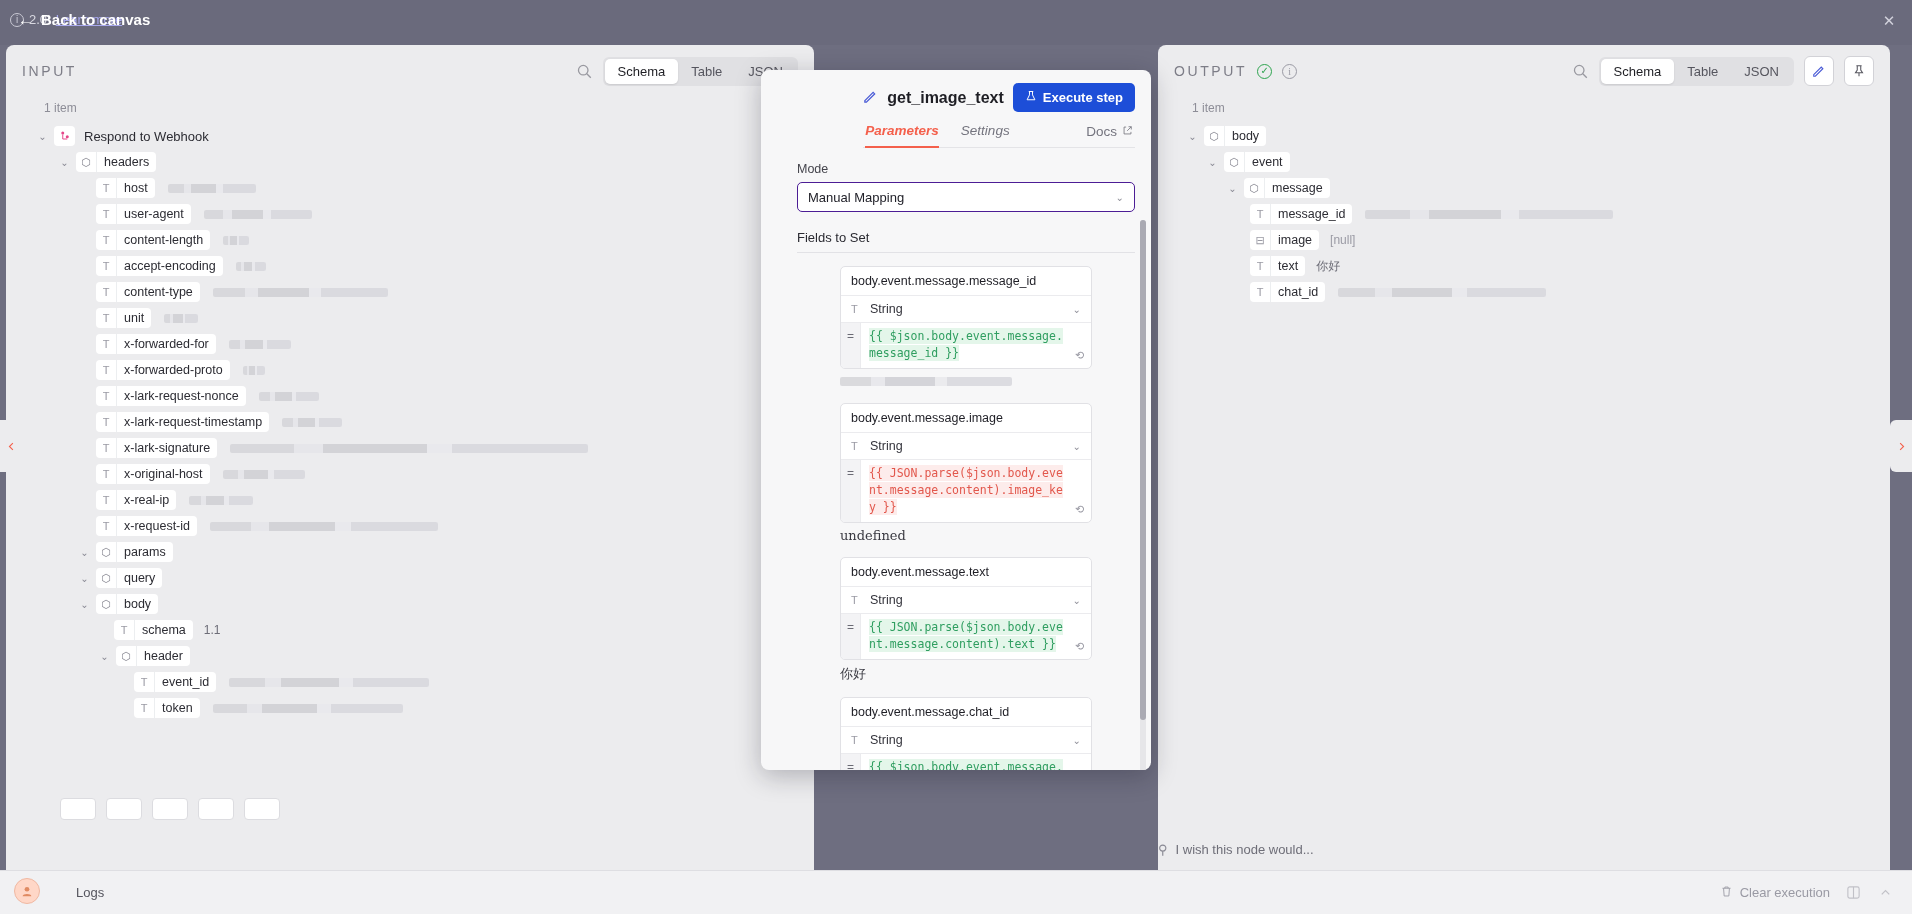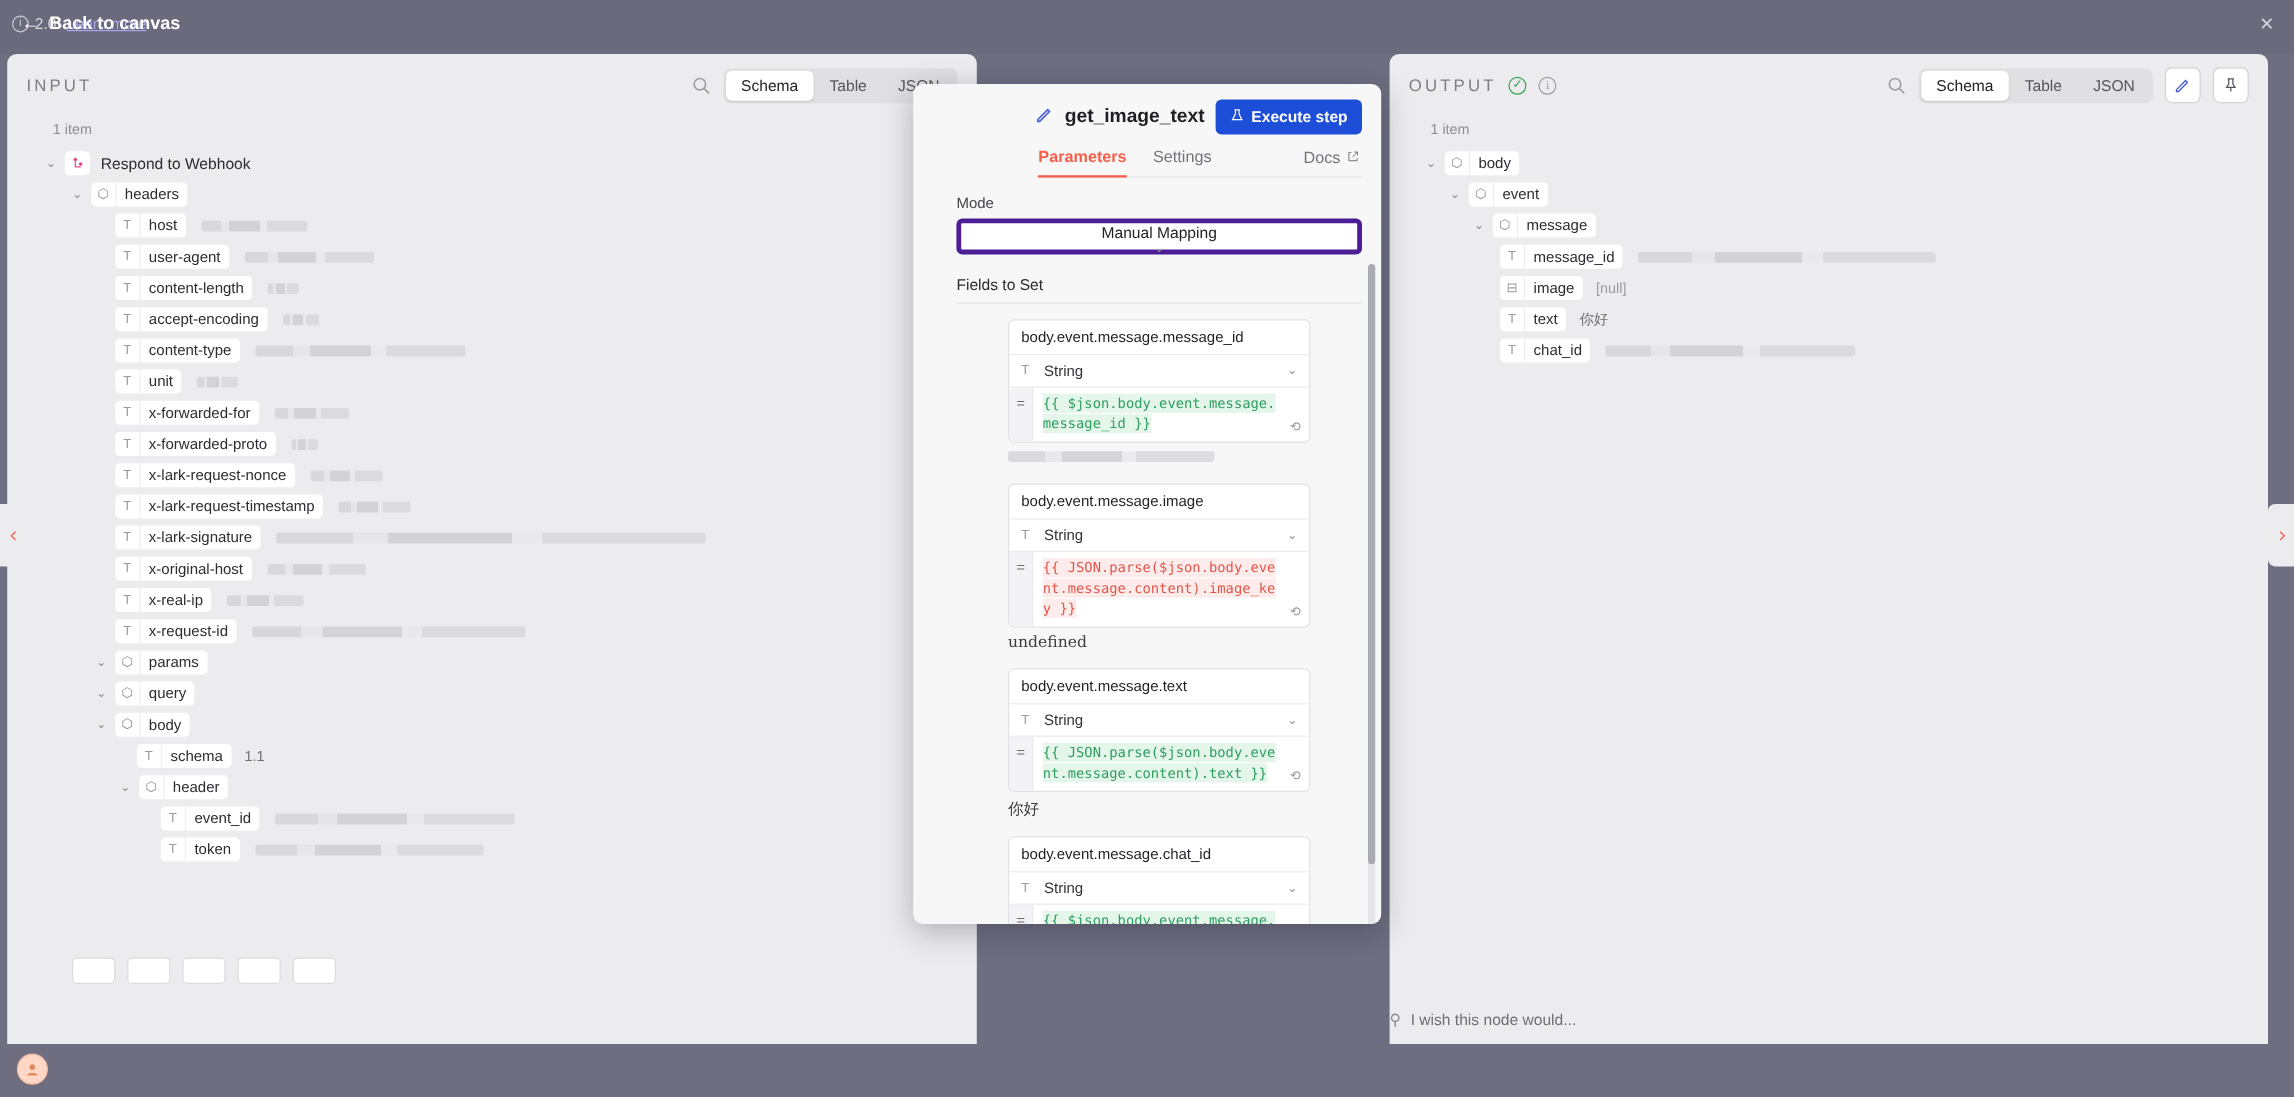--- a/index.html
+++ b/index.html
@@ -152,36 +152,36 @@
     background: #1d4ed8; color: #fff; border: none; border-radius: 5px;
     font-size: 13px; font-weight: bold; padding: 7px 12px; cursor: pointer;
     display: flex; align-items: center; gap: 6px; font-family: "Liberation Sans", sans-serif;
   }
   .modal-tabs {
     display: flex; align-items: flex-end; gap: 22px; margin-top: 11px;
     border-bottom: 1px solid #e4e4e7; padding: 0 2px;
   }
   .mtab {
     font-size: 13.5px; color: #74747e; padding-bottom: 8px; cursor: pointer;
-    border-bottom: 2px solid transparent; margin-bottom: -1px;
+    border-bottom: 2px solid transparent; margin-bottom: -1px; font-style: italic;
   }
   .mtab.on { color: #f4604c; border-bottom-color: #f4604c; font-weight: bold; }
   .docs-link {
     margin-left: auto; font-size: 13.5px; color: #74747e; padding-bottom: 8px;
     cursor: pointer; display: flex; align-items: center; gap: 5px;
   }
 
   .modal-body {
     flex: 1; overflow: hidden; position: relative; padding: 14px 16px 0 16px;
   }
   .field-label { font-size: 12.5px; color: #44444c; margin-bottom: 6px; }
   .select {
-    width: 338px; height: 30px; background: #fff; border: 4px solid #4c1d95;
+    width: 338px; height: 30px; background: #fff; border: 1px solid #4c1d95;
     border-radius: 5px; display: flex; align-items: center; padding: 0 10px;
-    font-size: 13px; color: #22222a; cursor: pointer; flex-direction: column;
+    font-size: 13px; color: #22222a; cursor: pointer;
   }
   .select .cv { flex: 1; }
   .chev { color: #8f8f99; font-size: 10px; }
   .section-title {
     font-size: 13px; color: #2a2a31; margin: 18px 0 7px 0;
   }
   .hr { height: 1px; background: #e2e2e6; margin-bottom: 13px; }
 
   .fieldcard {
     width: 252px; margin: 0 auto 5px auto; background: #fff;
@@ -695,13 +695,35 @@
     <span class="sparkle">⚲</span>
     <span class="ai-text">I wish this node would...</span>
   </div>
 
   <div class="avatar-circle">
     <svg width="14" height="14" viewBox="0 0 16 16">
         <circle cx="8" cy="6" r="2.7" fill="#e08a62"></circle>
         <path d="M3 14 C3 10.5 13 10.5 13 14" fill="#e08a62"></path>
       </svg>
   </div>
+  <div class="bottombar">
+    <span class="logs-label">Logs</span>
+    <span class="clear-exec">
+      <span>
+        <svg width="13" height="13" viewBox="0 0 16 16">
+            <path d="M3 4 H13 M6 4 V2.5 H10 V4 M4.4 4 L5.1 13.5 H10.9 L11.6 4" fill="none" stroke="#9a9aa4" stroke-width="1.1"></path>
+          </svg>
+      </span>
+      <span>Clear execution</span>
+    </span>
+    <span class="bb-icon">
+      <svg width="15" height="15" viewBox="0 0 16 16">
+          <rect x="2" y="2" width="12" height="12" rx="2" fill="none" stroke="#9a9aa4" stroke-width="1.2"></rect>
+          <line x1="8" y1="2" x2="8" y2="14" stroke="#9a9aa4" stroke-width="1.2"></line>
+        </svg>
+    </span>
+    <span class="bb-icon">
+      <svg width="15" height="15" viewBox="0 0 16 16">
+          <path d="M4 10 L8 6 L12 10" fill="none" stroke="#9a9aa4" stroke-width="1.4"></path>
+        </svg>
+    </span>
+  </div>
 </div>
 
 </body></html>

